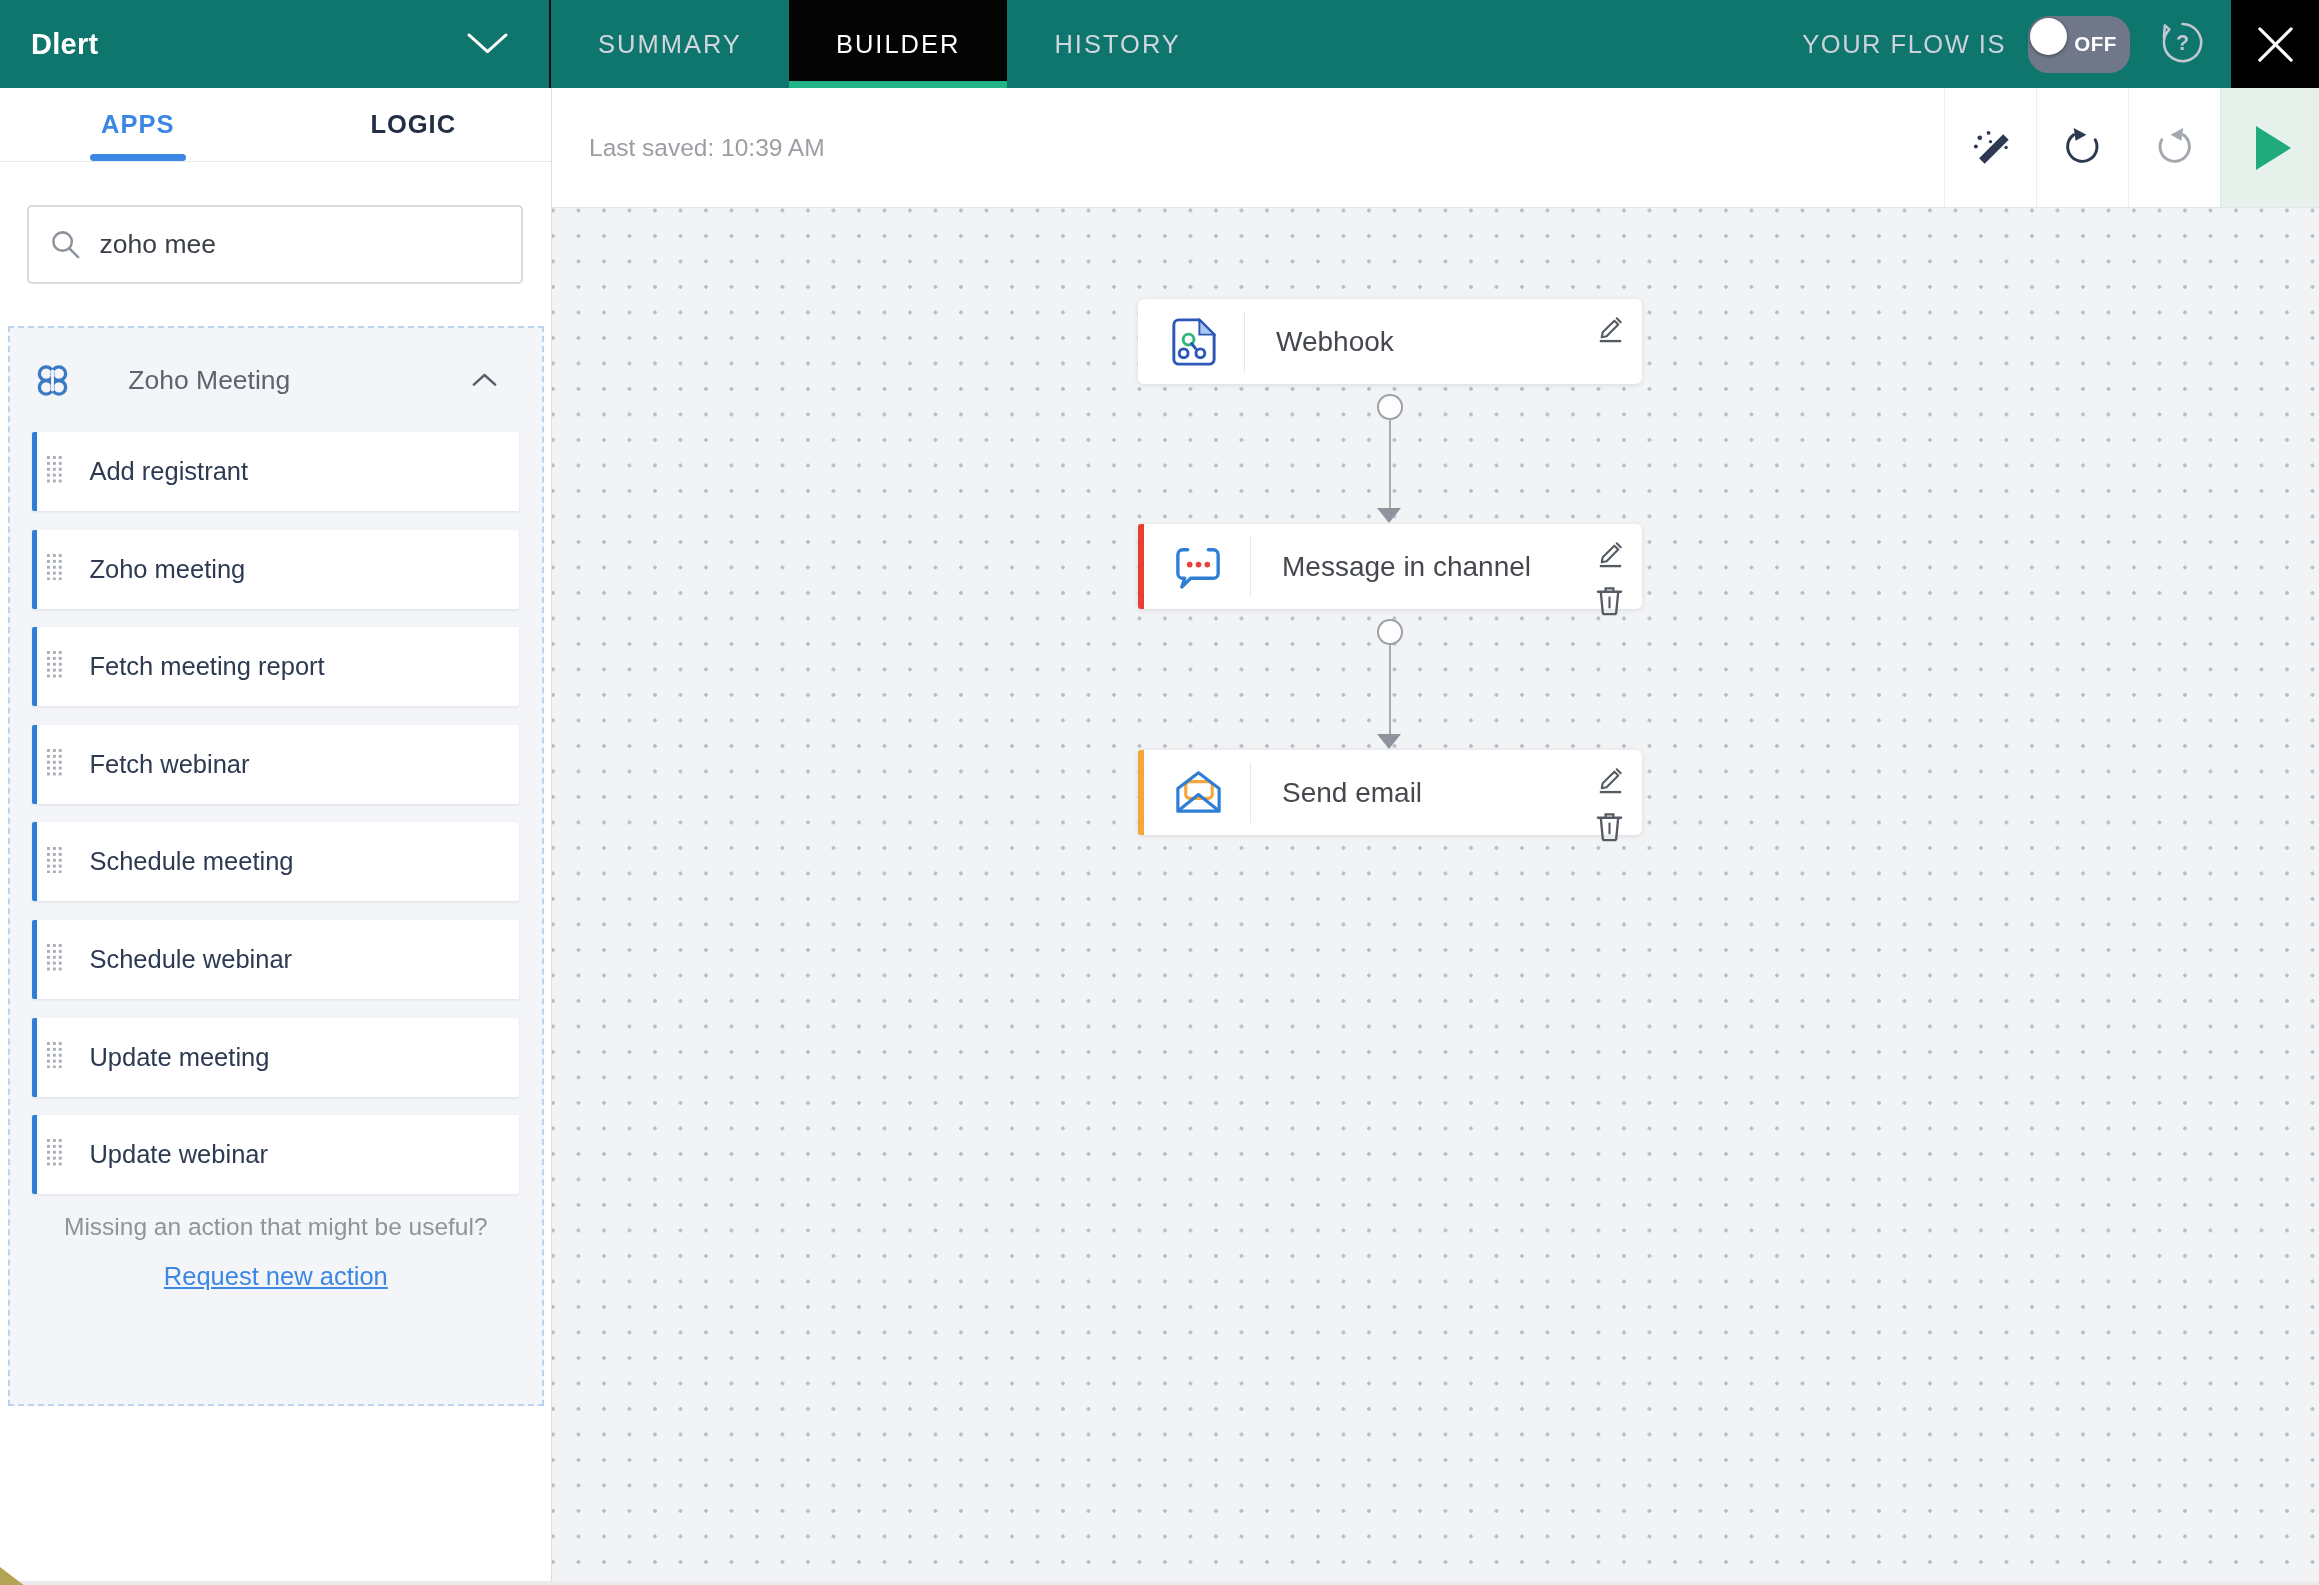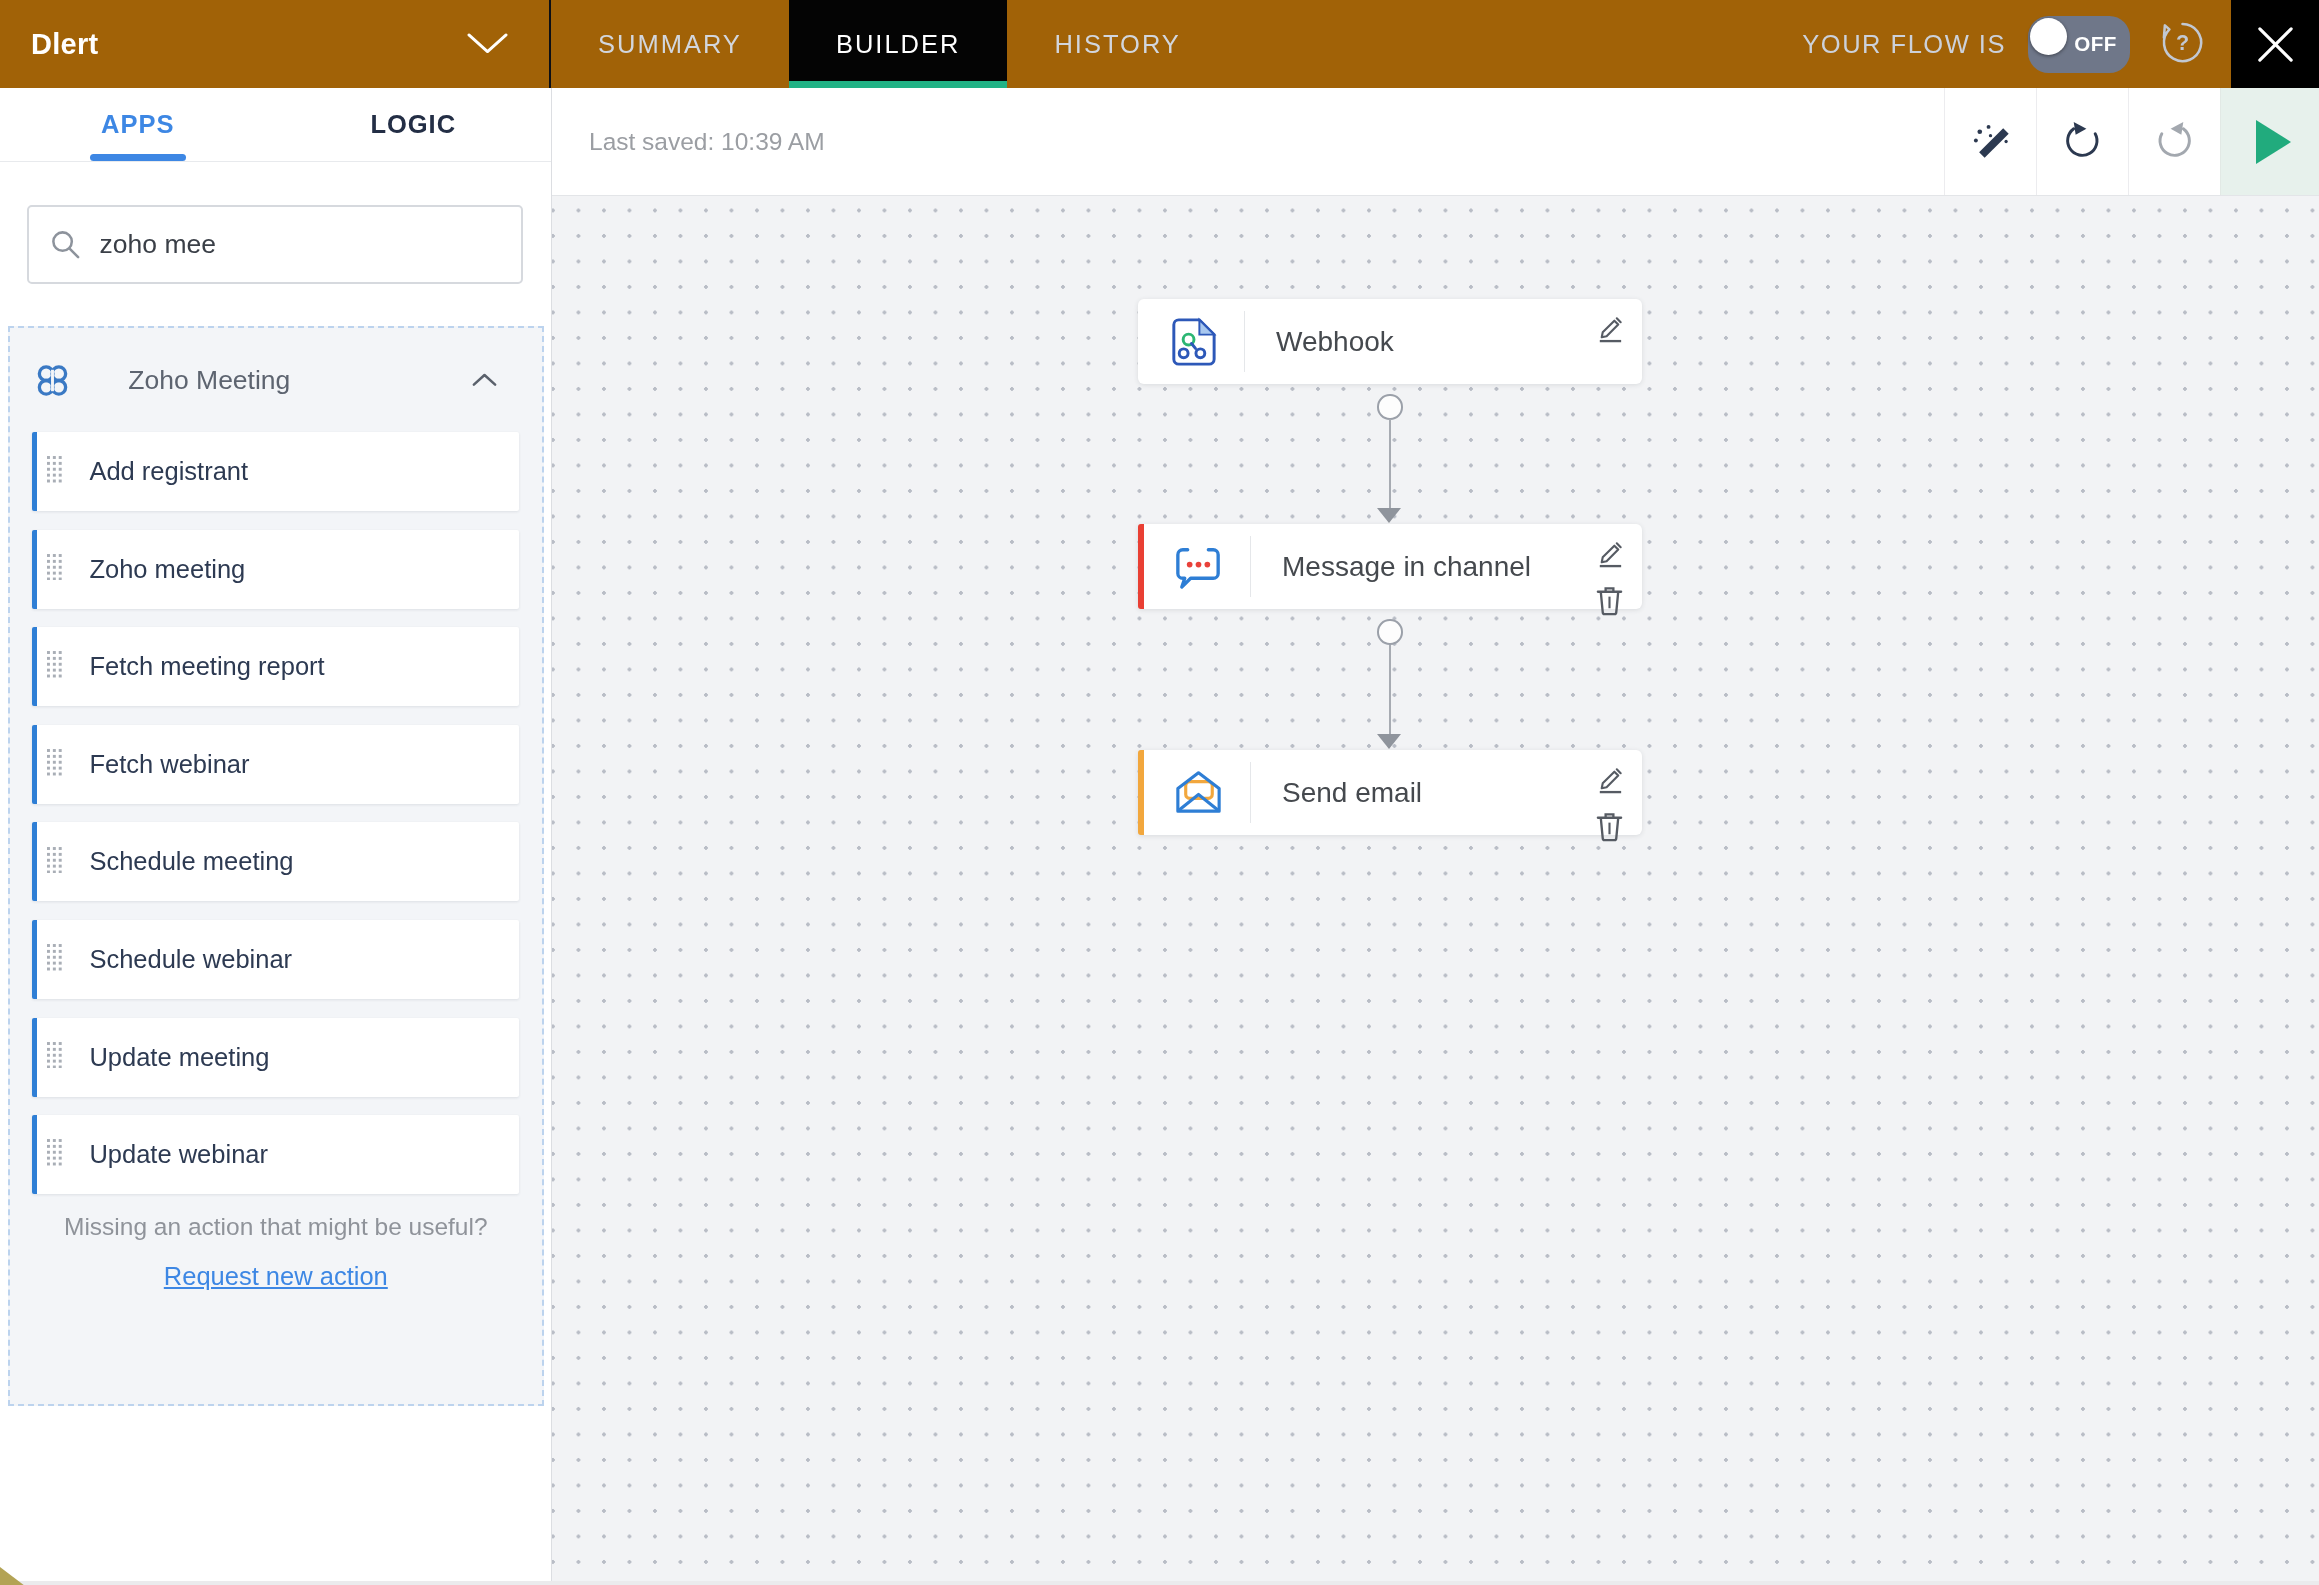--- a/index.html
+++ b/index.html
@@ -1,36 +1,36 @@
 <!DOCTYPE html>
 <html><head>
 <meta charset="utf-8">
 <style>
   * { margin:0; padding:0; box-sizing:border-box; }
   html,body { width:2319px; height:1586px; overflow:hidden; }
   body { font-family:"Liberation Sans", sans-serif; background:#ffffff; position:relative; }
 
   
-  .topbar { position:absolute; top:0; left:0; width:2319px; height:88px; background:#a16207; display:flex; align-items:stretch; z-index:30; }
+  .topbar { position:absolute; top:0; left:0; width:2319px; height:88px; background:#0f766e; display:flex; align-items:stretch; z-index:30; }
   .topbar-left { width:551px; display:flex; align-items:center; justify-content:space-between; padding:0 39px 0 31px; border-right:2px solid #0c0f16; flex:none; }
   .flow-name { color:#ffffff; font-size:29px; font-weight:700; letter-spacing:0.3px; }
   .topbar-tabs { display:flex; align-items:stretch; }
   .topbar-tab { display:flex; align-items:center; justify-content:center; padding:0 47px; color:#d2d6dd; font-size:25.5px; letter-spacing:2px; position:relative; cursor:pointer; }
   .topbar-tab.active { background:#040404; color:#ffffff; }
   .topbar-tab.active::after { content:""; position:absolute; left:0; right:0; bottom:0; height:6.9px; background:#21b285; }
   .topbar-right { margin-left:auto; display:flex; align-items:center; }
   .flow-status-label { color:#ccd1da; font-size:25.5px; letter-spacing:1.5px; margin-right:21.6px; }
   .toggle { width:102px; height:57px; border-radius:20.6px; background:#6f7789; position:relative; margin-right:29px; cursor:pointer; flex:none;text-align:center; }
   .toggle-knob { position:absolute; left:2px; top:2px; width:37px; height:37px; border-radius:50%; background:#ffffff; box-shadow:0 1px 3.9px rgba(0,0,0,.45); }
   .toggle-text { position:absolute; right:12.7px; top:50%; transform:translateY(-50%); color:#ffffff; font-size:20.6px; font-weight:700; letter-spacing:0.5px; }
   .help-btn { margin-right:25.5px; cursor:pointer; display:flex; }
   .close-btn { width:88px; height:88px; background:#000000; display:flex; align-items:center; justify-content:center; cursor:pointer; flex:none; }
 
   
-  .toolbar { position:absolute; top:88px; left:552px; right:0; height:108px; background:#ffffff; border-bottom:1px solid #e3e5e8; display:flex; align-items:stretch; z-index:20; }
+  .toolbar { position:absolute; top:88px; left:552px; right:0; height:120px; background:#ffffff; border-bottom:1px solid #e3e5e8; display:flex; align-items:stretch; z-index:20; }
   .last-saved { align-self:center; margin-left:37px; color:#9b9ea3; font-size:24.5px; }
   .toolbar-actions { margin-left:auto; display:flex; align-items:stretch; }
   .tool-cell { width:92px; display:flex; align-items:center; justify-content:center; border-left:1px solid #ececef; cursor:pointer; background:#fff; }
   .tool-cell.play { width:99px; background:#e7f1ec; border-left:1px solid #e2e9e5; }
   .play-triangle { width:0; height:0; border-left:35px solid #21ab7d; border-top:22.5px solid transparent; border-bottom:22.5px solid transparent; margin-left:7.8px; }
 
   
   .sidebar { position:absolute; top:88px; left:0; width:552px; bottom:0; background:#ffffff; border-right:1px solid #dcdee2; z-index:10; }
   .sidebar-tabs { height:74px; border-bottom:1px solid #e8eaed; display:flex; }
   .sidebar-tab { flex:1; display:flex; align-items:center; justify-content:center; font-size:25.5px; font-weight:600; letter-spacing:1px; color:#232e45; position:relative; cursor:pointer; }

